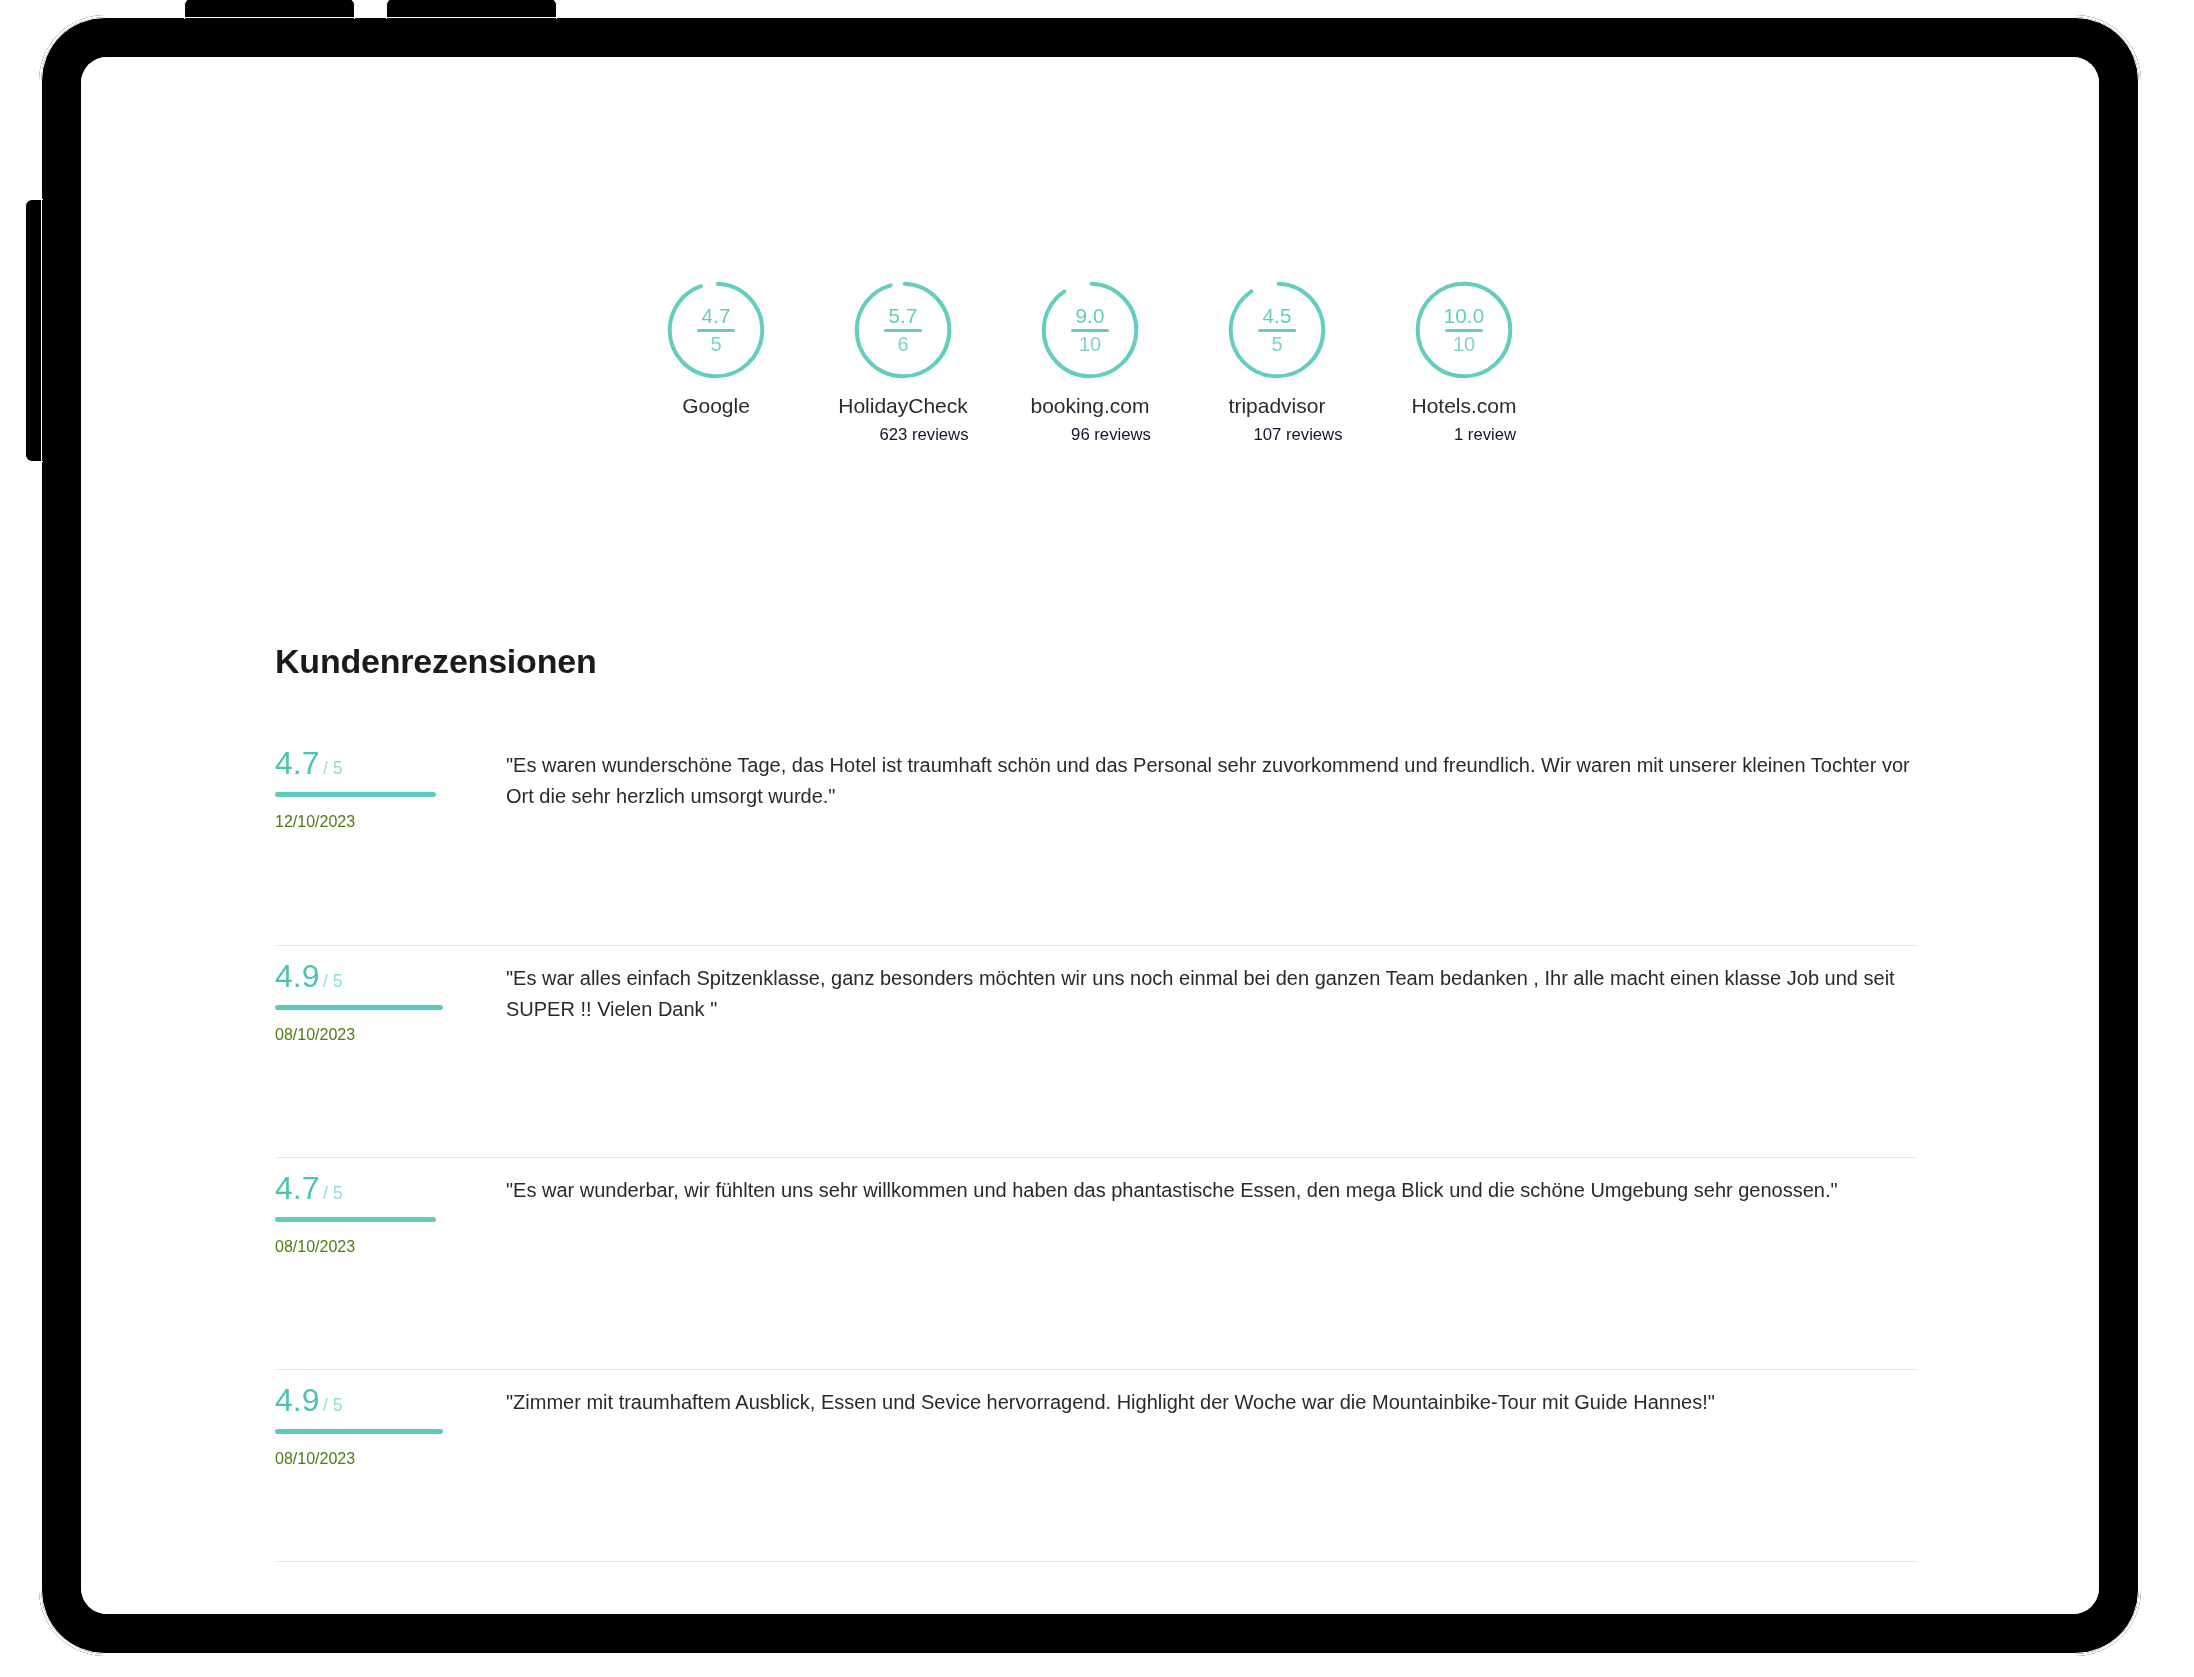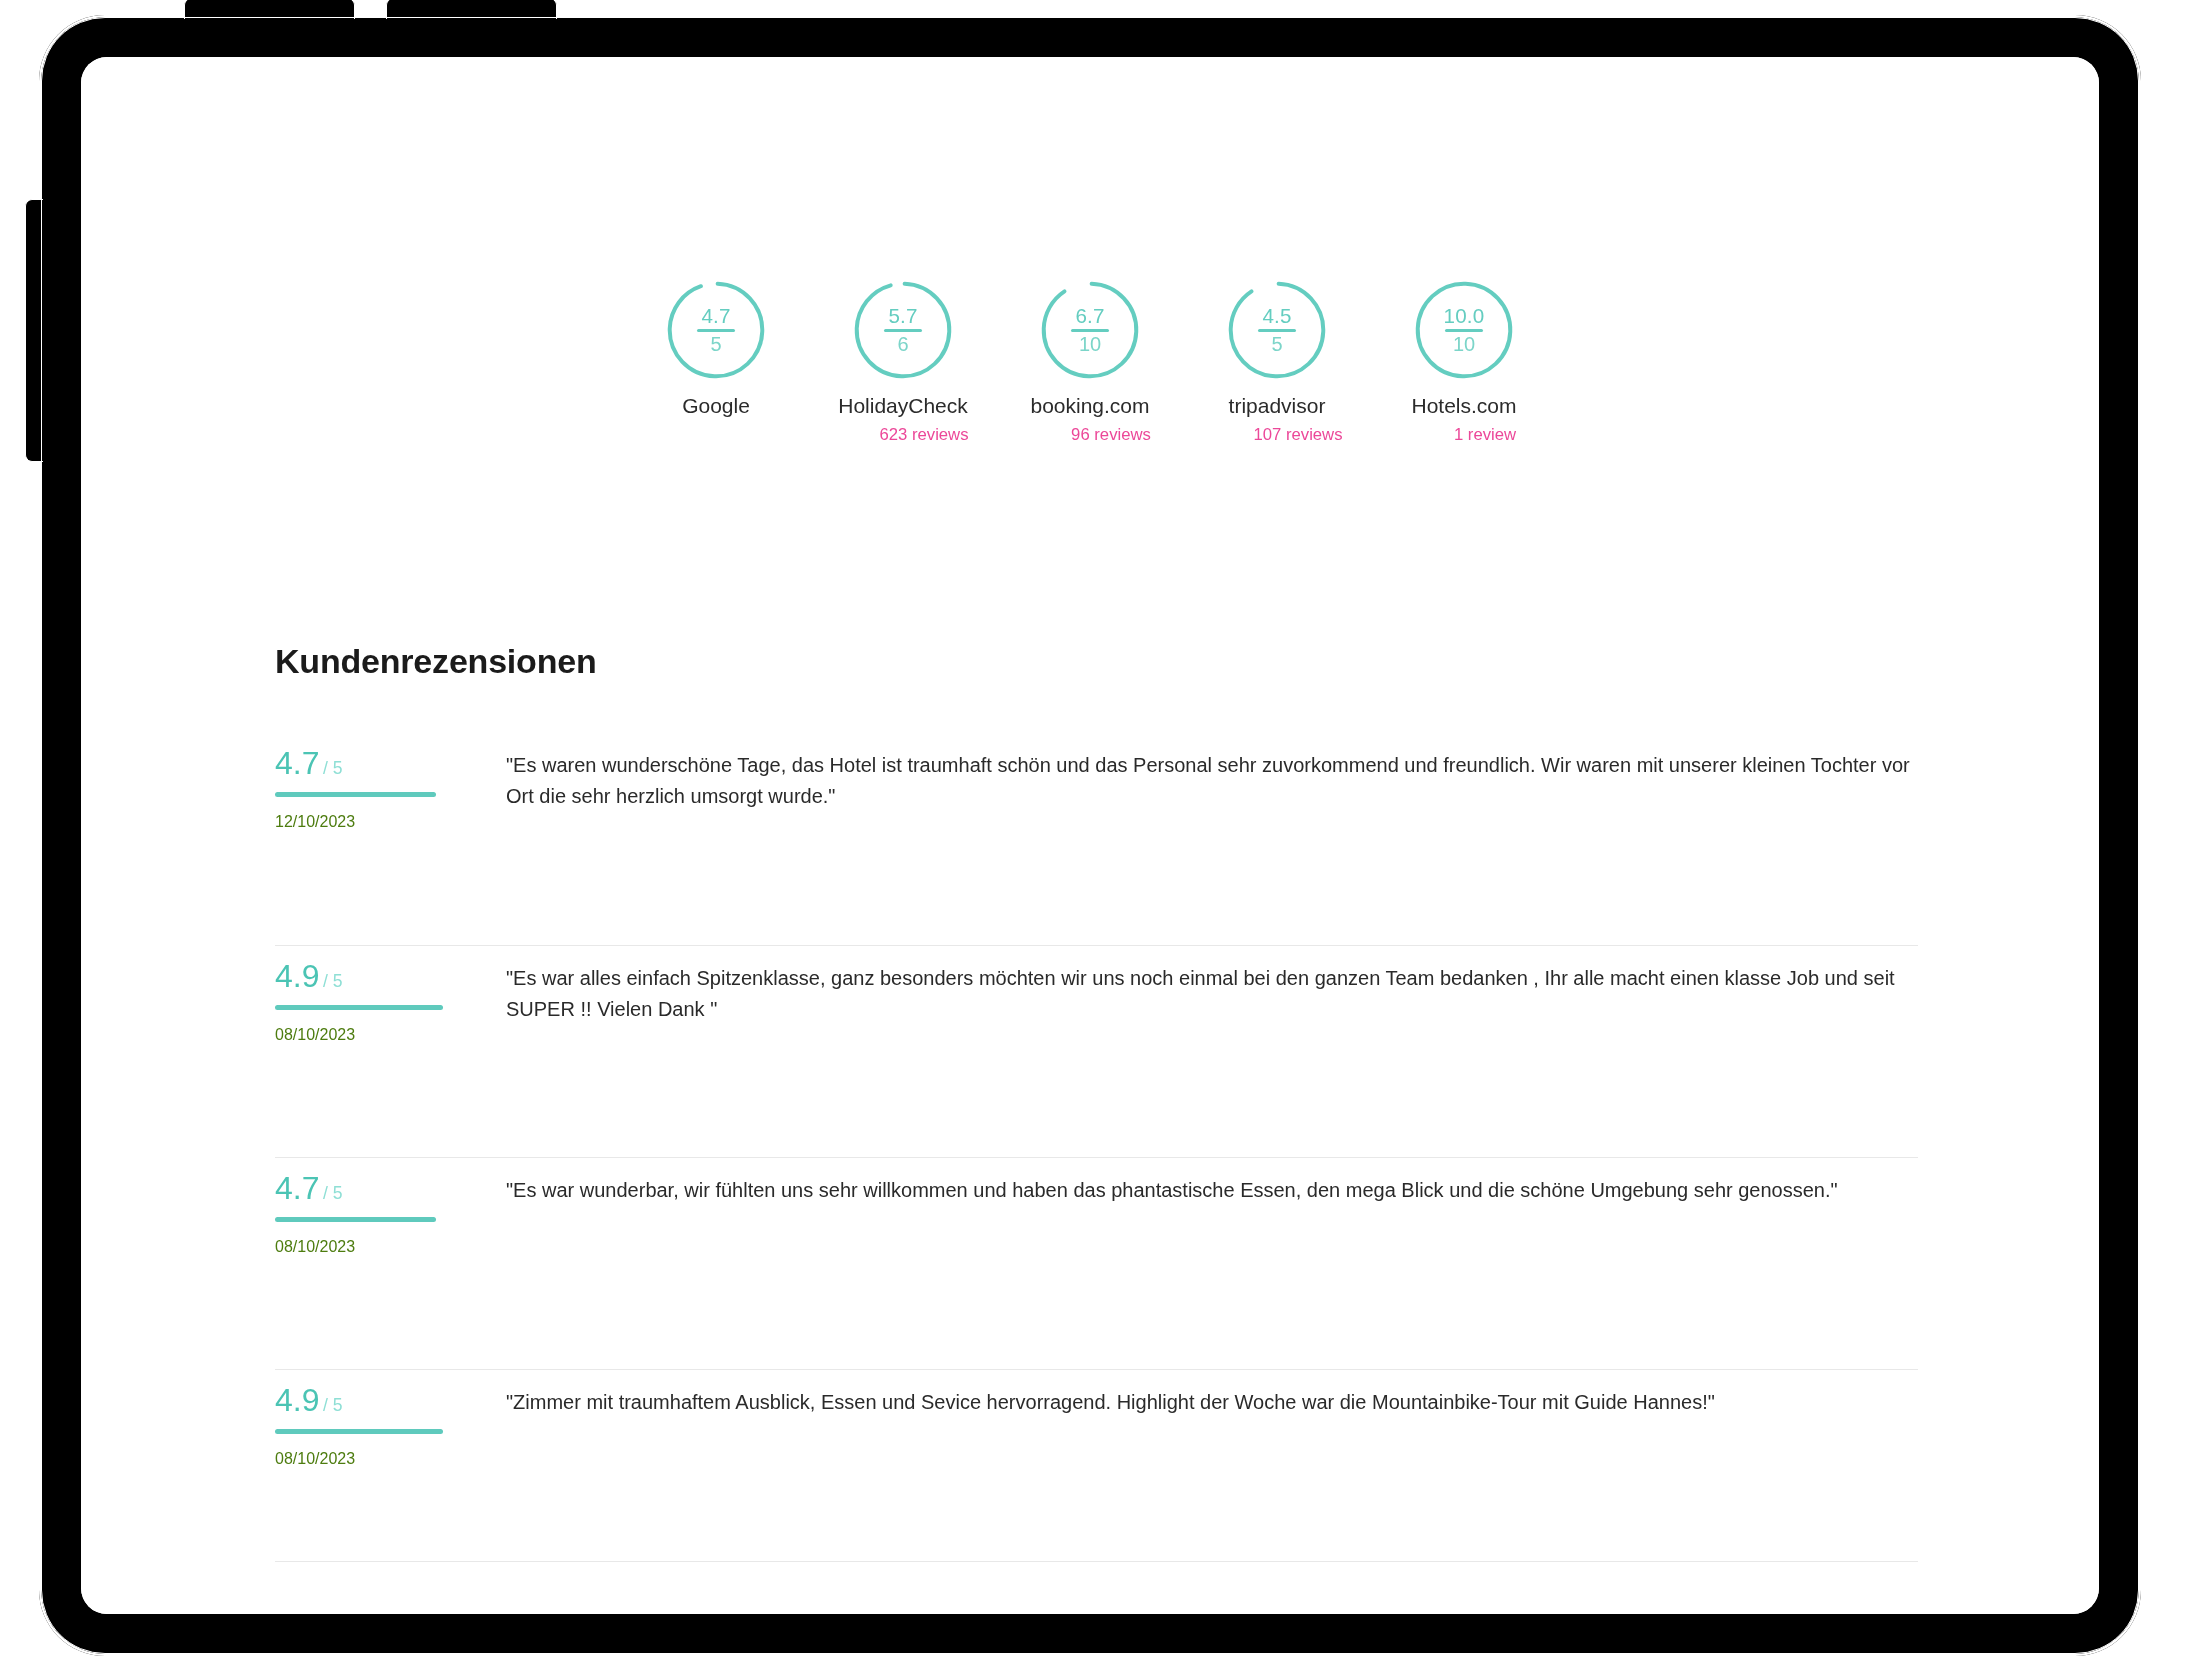--- a/index.html
+++ b/index.html
@@ -136,21 +136,21 @@
 
   .platform-name {
     margin-top: 10px;
     font-size: 21px;
     color: #2b2b2b;
     white-space: nowrap;
   }
   .platform-reviews {
     margin-top: 7px;
     font-size: 16.7px;
-    color: #ec4899;
+    color: #0f172a;
     white-space: nowrap;
     min-height: 19.3px;
     margin-left: 42px;
   }
 
   
   #section-heading {
     position: absolute;
     left: 194px;
     top: 585px;
@@ -267,21 +267,21 @@
               </div>
               <div class="platform-name">HolidayCheck</div>
               <div class="platform-reviews">623 reviews</div>
             </div>
             <div class="rating-card">
               <div class="gauge">
                 <svg viewBox="0 0 245 245">
                   <circle cx="122.5" cy="122.5" r="105" fill="none" stroke="#64cdc0" stroke-width="9" stroke-linecap="round" stroke-dasharray="593.76 65.97" transform="rotate(-88 122.5 122.5)"></circle>
                 </svg>
                 <div class="gauge-inner">
-                  <div class="gauge-score">6.7</div>
+                  <div class="gauge-score">9.0</div>
                   <div class="gauge-rule"></div>
                   <div class="gauge-max">10</div>
                 </div>
               </div>
               <div class="platform-name">booking.com</div>
               <div class="platform-reviews">96 reviews</div>
             </div>
             <div class="rating-card">
               <div class="gauge">
                 <svg viewBox="0 0 245 245">

